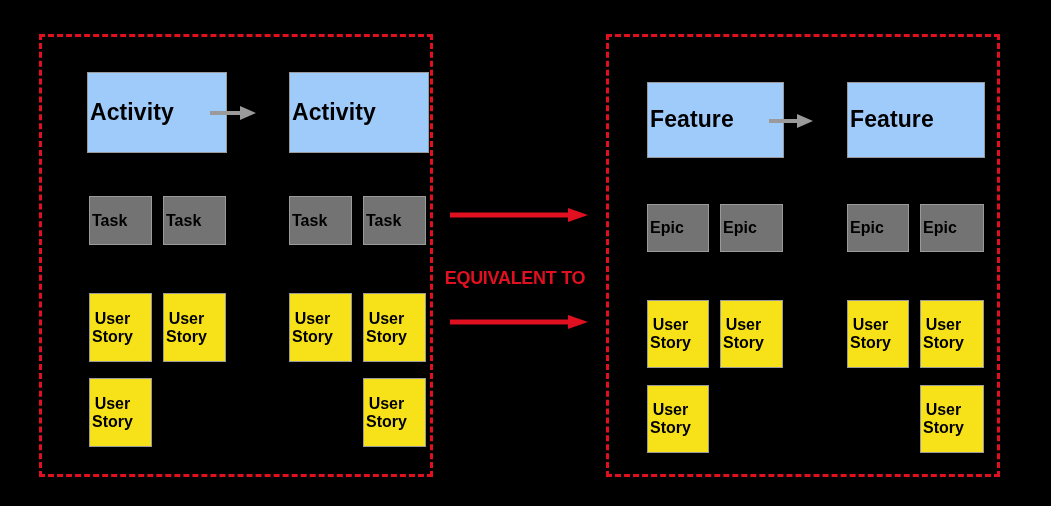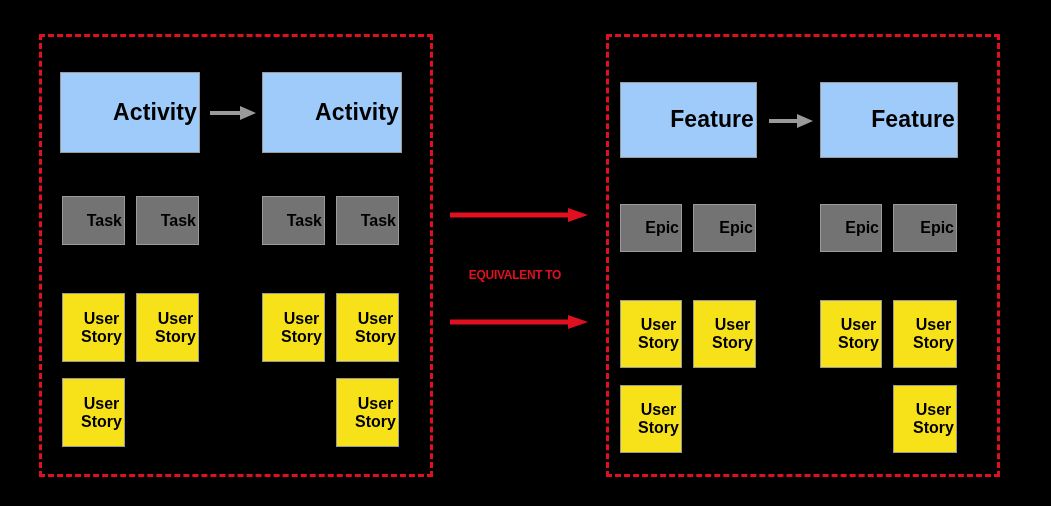--- a/index.html
+++ b/index.html
@@ -28,26 +28,27 @@
   }
   #panel-left  { left: 39px;  top: 34px; width: 394px; height: 443px; }
   #panel-right { left: 606px; top: 34px; width: 394px; height: 443px; }
 
   
   .node {
     position: absolute;
     box-sizing: border-box;
     display: flex;
     align-items: center;
-    justify-content: flex-end;
+    justify-content: flex-start;
     text-align: center;
     color: #000000;
     font-weight: bold;
     line-height: 1.12;
     border: 1px solid #9a9a9a;
+    margin-left: 27px;
     -webkit-font-smoothing: antialiased;
   }
   .node.blue   { background: #9ecbfa; }
   .node.grey   { background: #737373; }
   .node.yellow { background: #f7e21a; }
 
   .node.lvl-top   { font-size: 23px; letter-spacing: 0.1px; }
   .node.lvl-mid   { font-size: 16px; }
   .node.lvl-story { font-size: 16px; }
 
@@ -71,21 +72,21 @@
 
   
   #equivalent-caption {
     position: absolute;
     left: 437px;
     top: 268px;
     width: 156px;
     text-align: center;
     color: #e01020;
     font-weight: bold;
-    font-size: 12px;
+    font-size: 18px;
     letter-spacing: -0.3px;
     white-space: nowrap;
   }
 </style>
 </head>
 <body>
 
 <div id="canvas">
 
   <div class="panel" id="panel-left"></div>

